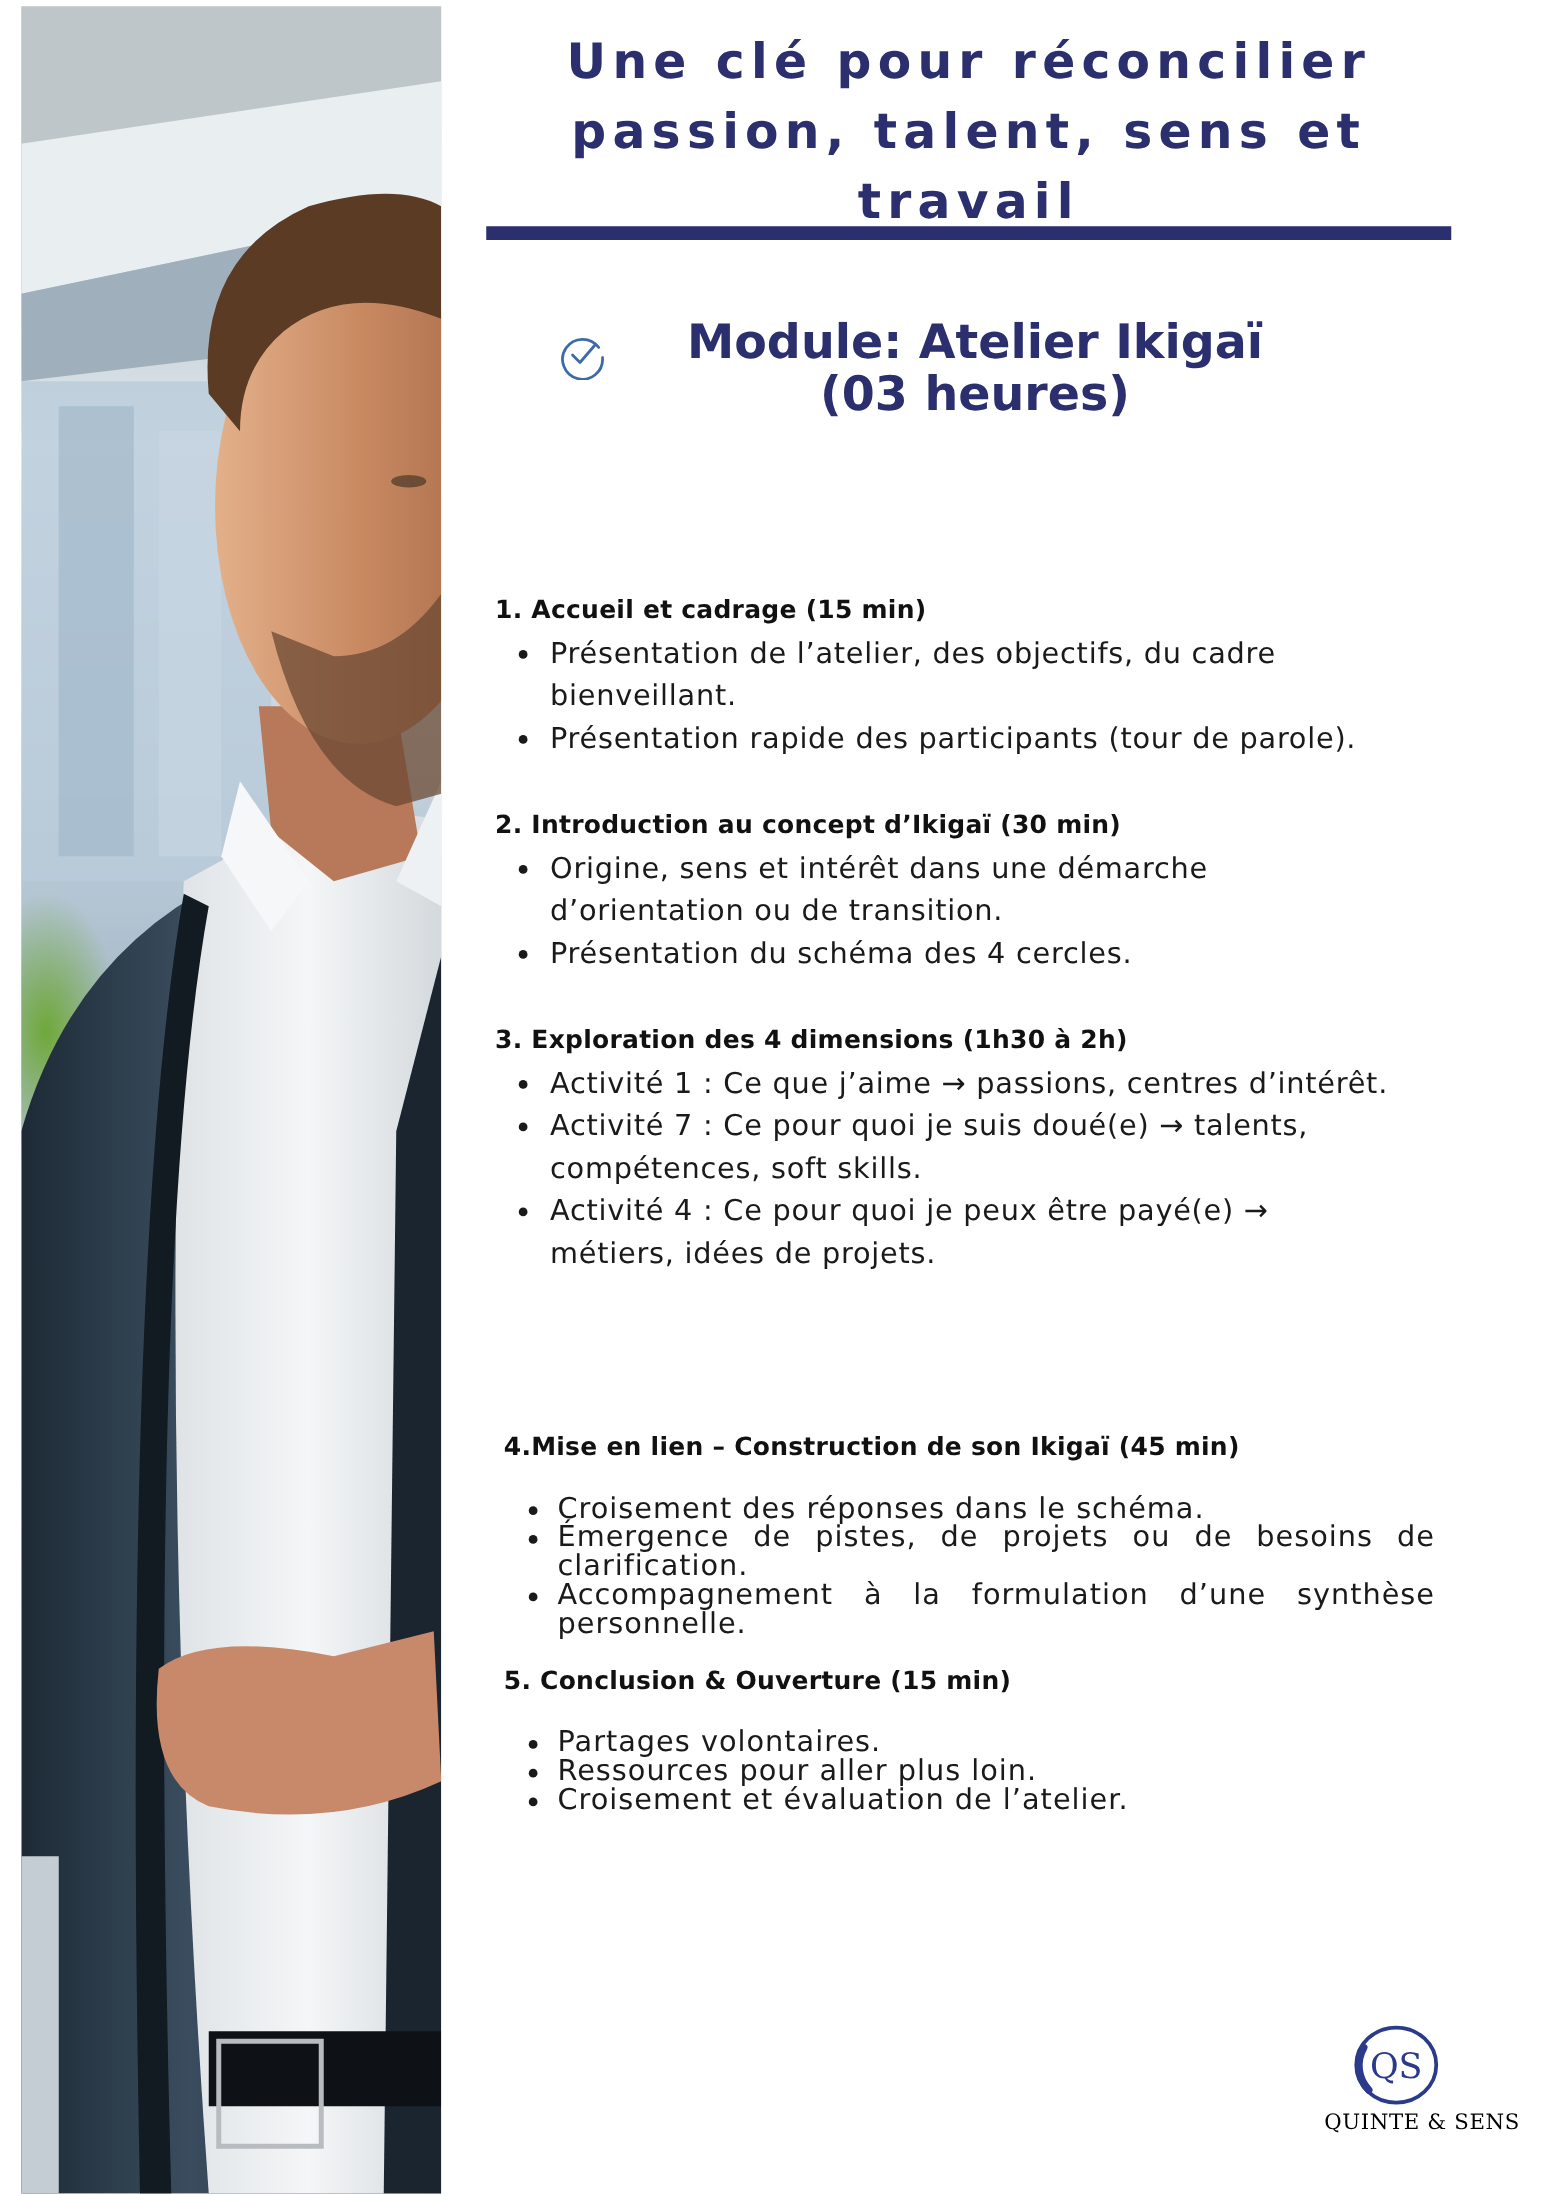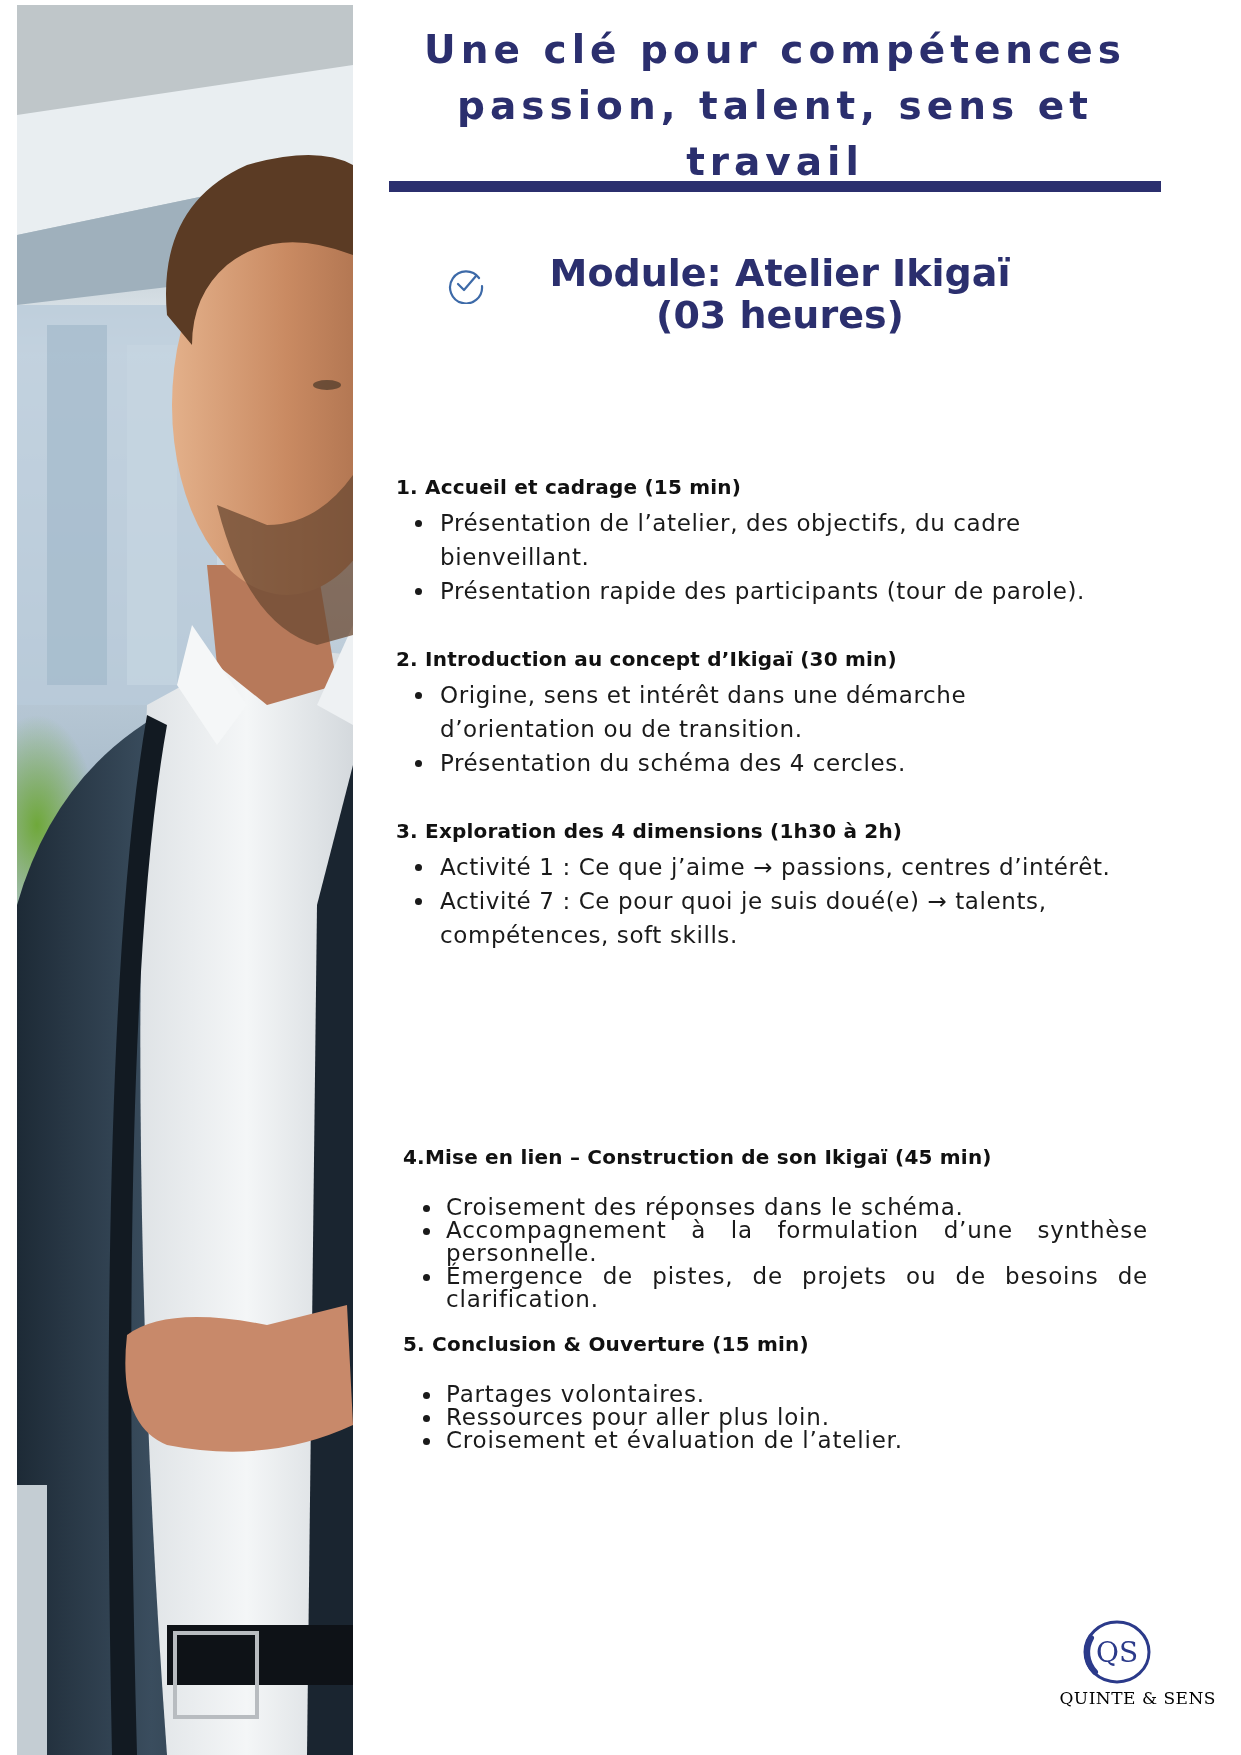--- a/index.html
+++ b/index.html
@@ -123,21 +123,21 @@
     <path d="M110,1330 Q150,1300 250,1320 L330,1300 L336,1420 Q250,1460 150,1440 Q100,1420 110,1330 Z" fill="#c8896a"></path>
 
     <rect x="150" y="1620" width="186" height="60" fill="#0e1217"></rect>
     <rect x="158" y="1628" width="82" height="84" fill="none" stroke="#b8bcc0" stroke-width="4"></rect>
 
     <rect x="0" y="1480" width="30" height="270" fill="#c4cdd3"></rect>
   </svg>
 </div>
 
 <h1 class="title">
-  <span>Une clé pour compétences</span><br>
+  <span>Une clé pour réconcilier</span><br>
   <span>passion, talent, sens et</span><br>
   <span>travail</span>
 </h1>
 <div class="title-rule"></div>
 
 <svg class="check-icon" viewBox="0 0 40 40">
   <path d="M33,14 A16,16 0 1 0 36,22" fill="none" stroke="#3d6aa8" stroke-width="2.2" stroke-linecap="round"></path>
   <path d="M12,20 L18,26 L30,12" fill="none" stroke="#3d6aa8" stroke-width="2.2" stroke-linecap="round" stroke-linejoin="round"></path>
 </svg>
 <h2 class="module-title">
@@ -159,29 +159,30 @@
     <li style="width:660px;">Origine, sens et intérêt dans une démarche d’orientation ou de transition.</li>
     <li>Présentation du schéma des 4 cercles.</li>
   </ul>
 </section>
 
 <section class="section" style="top:814px;">
   <h3>3. Exploration des 4 dimensions (1h30 à 2h)</h3>
   <ul>
     <li>Activité 1 : Ce que j’aime → passions, centres d’intérêt.</li>
     <li style="width:700px;">Activité 7 : Ce pour quoi je suis doué(e) → talents, compétences, soft skills.</li>
+    <li style="width:680px;">Activité 4 : Ce pour quoi je peux être payé(e) → métiers, idées de projets.</li>
   </ul>
 </section>
 
 <section class="section tight" style="top:1140px;">
   <h3>4.Mise en lien – Construction de son Ikigaï (45 min)</h3>
   <ul>
     <li>Croisement des réponses dans le schéma.</li>
+    <li>Émergence de pistes, de projets ou de besoins de clarification.</li>
     <li>Accompagnement à la formulation d’une synthèse personnelle.</li>
-    <li>Émergence de pistes, de projets ou de besoins de clarification.</li>
   </ul>
 </section>
 
 <section class="section tight" style="top:1327px;">
   <h3>5. Conclusion &amp; Ouverture (15 min)</h3>
   <ul>
     <li>Partages volontaires.</li>
     <li>Ressources pour aller plus loin.</li>
     <li>Croisement et évaluation de l’atelier.</li>
   </ul>

